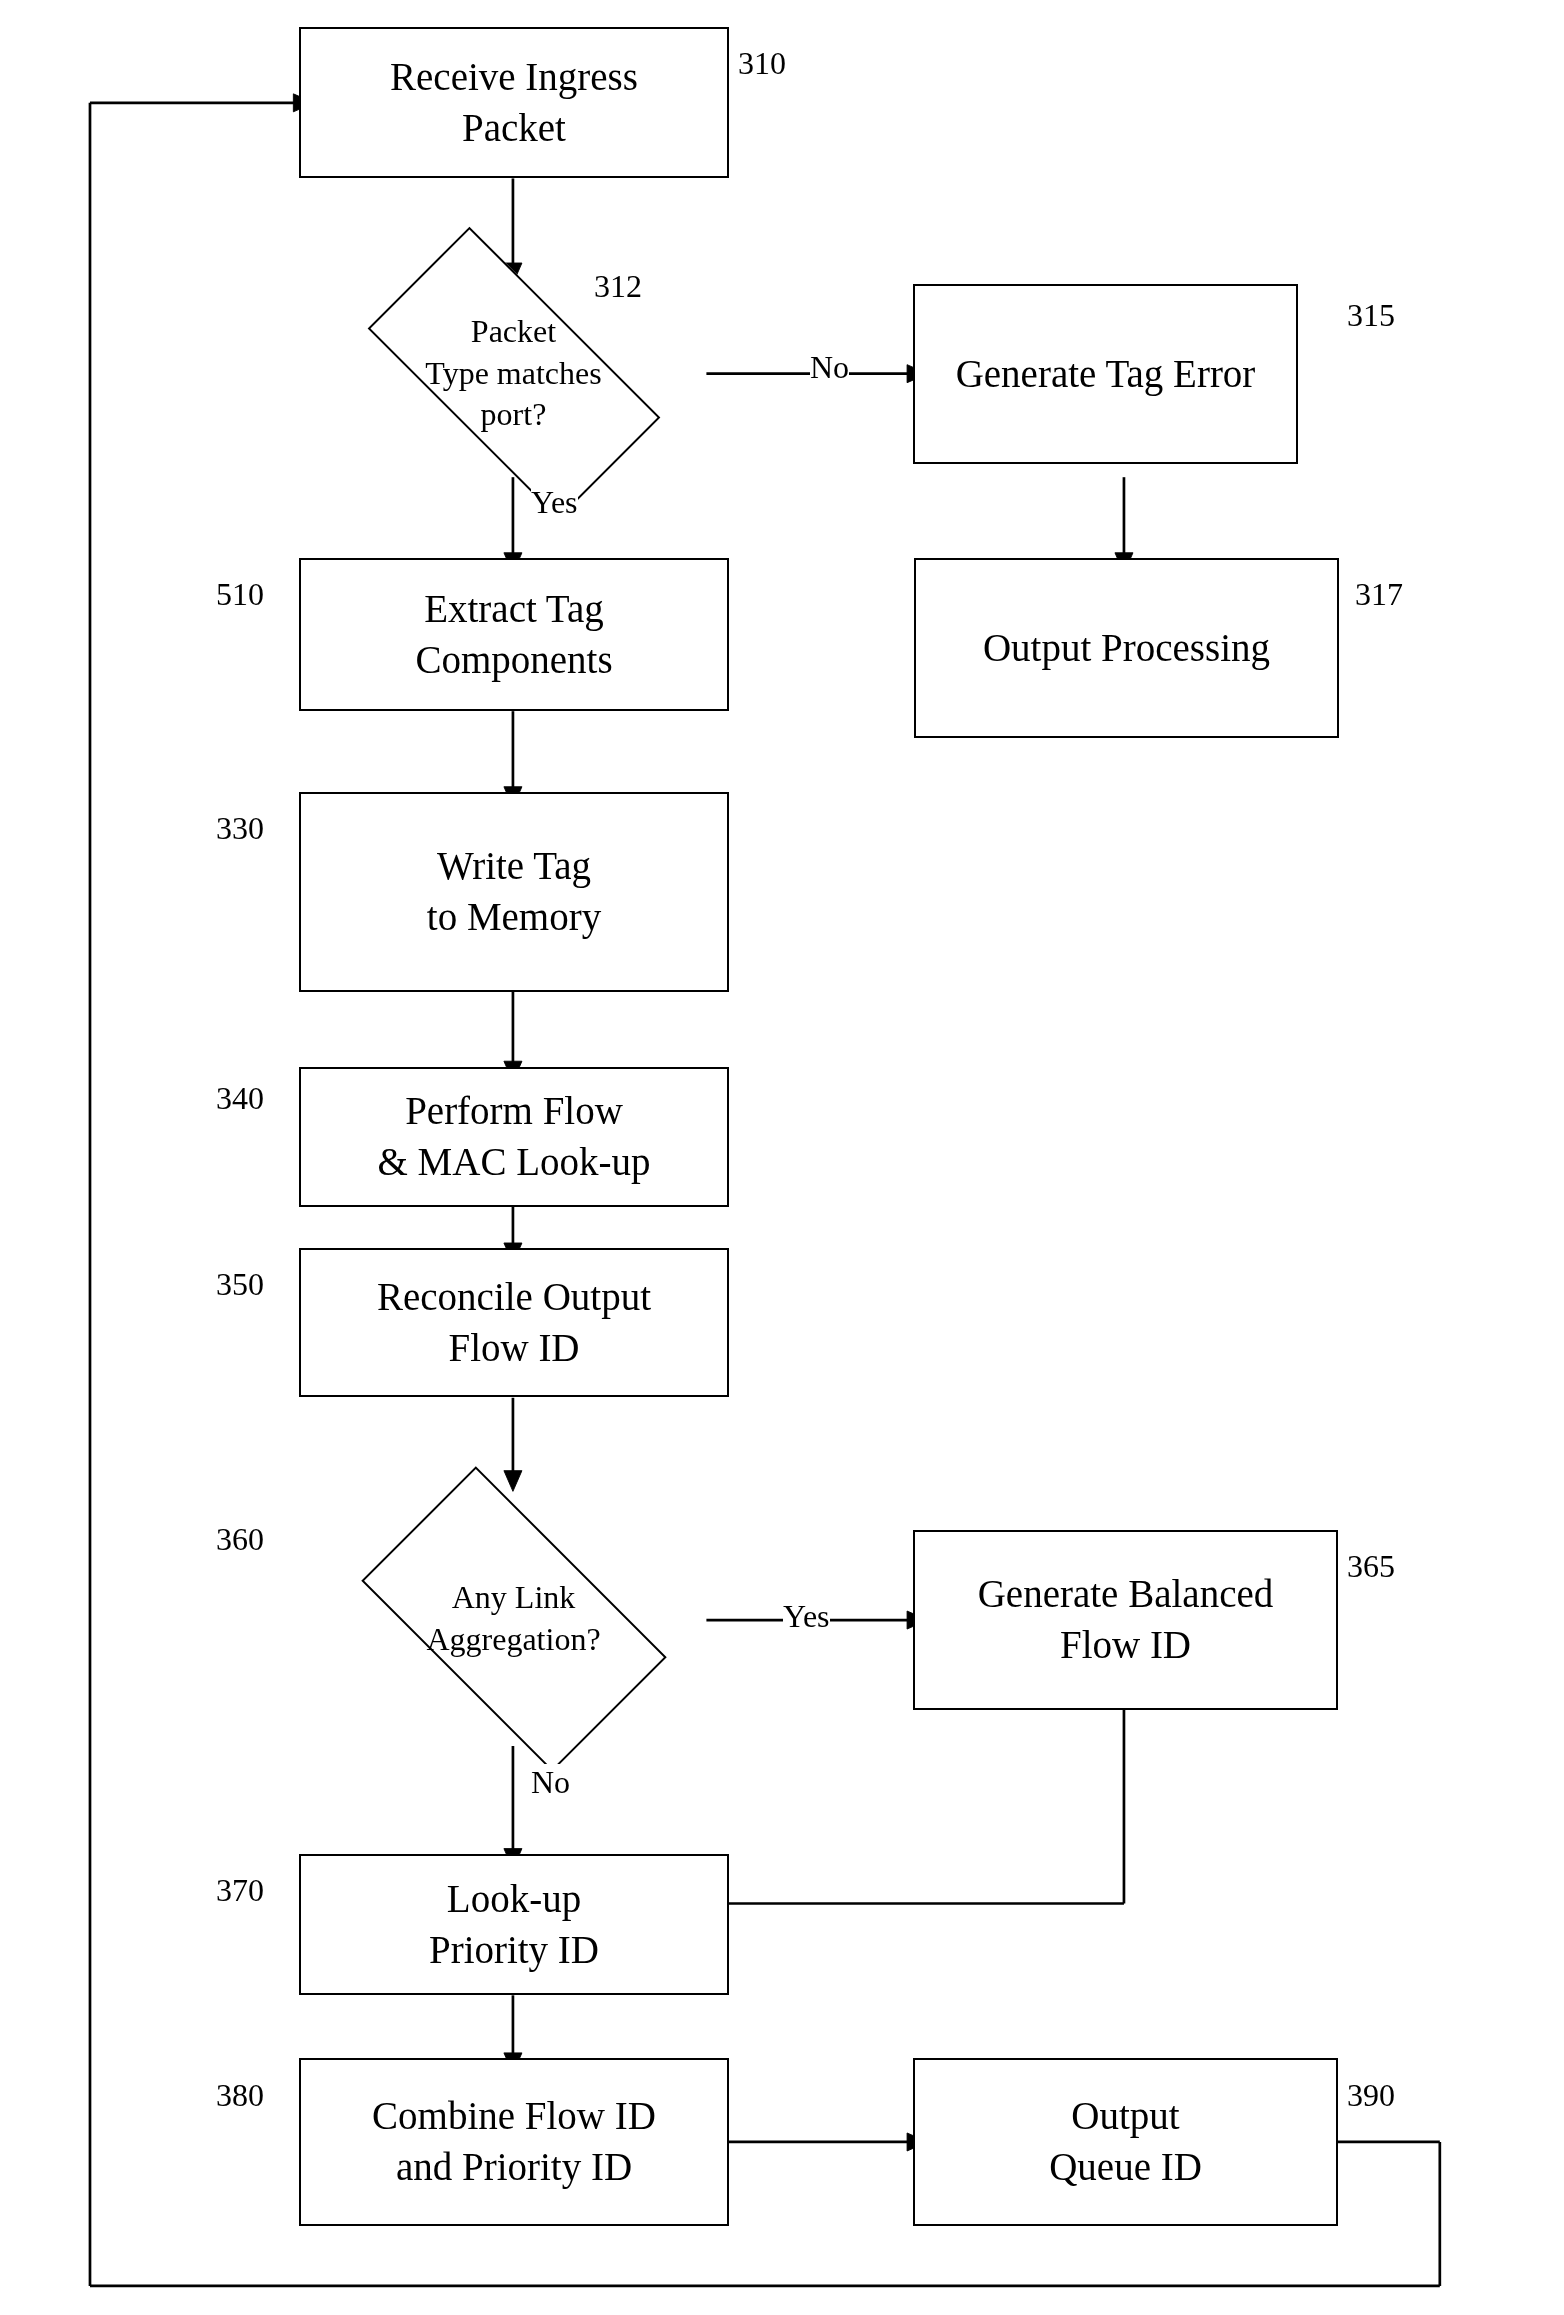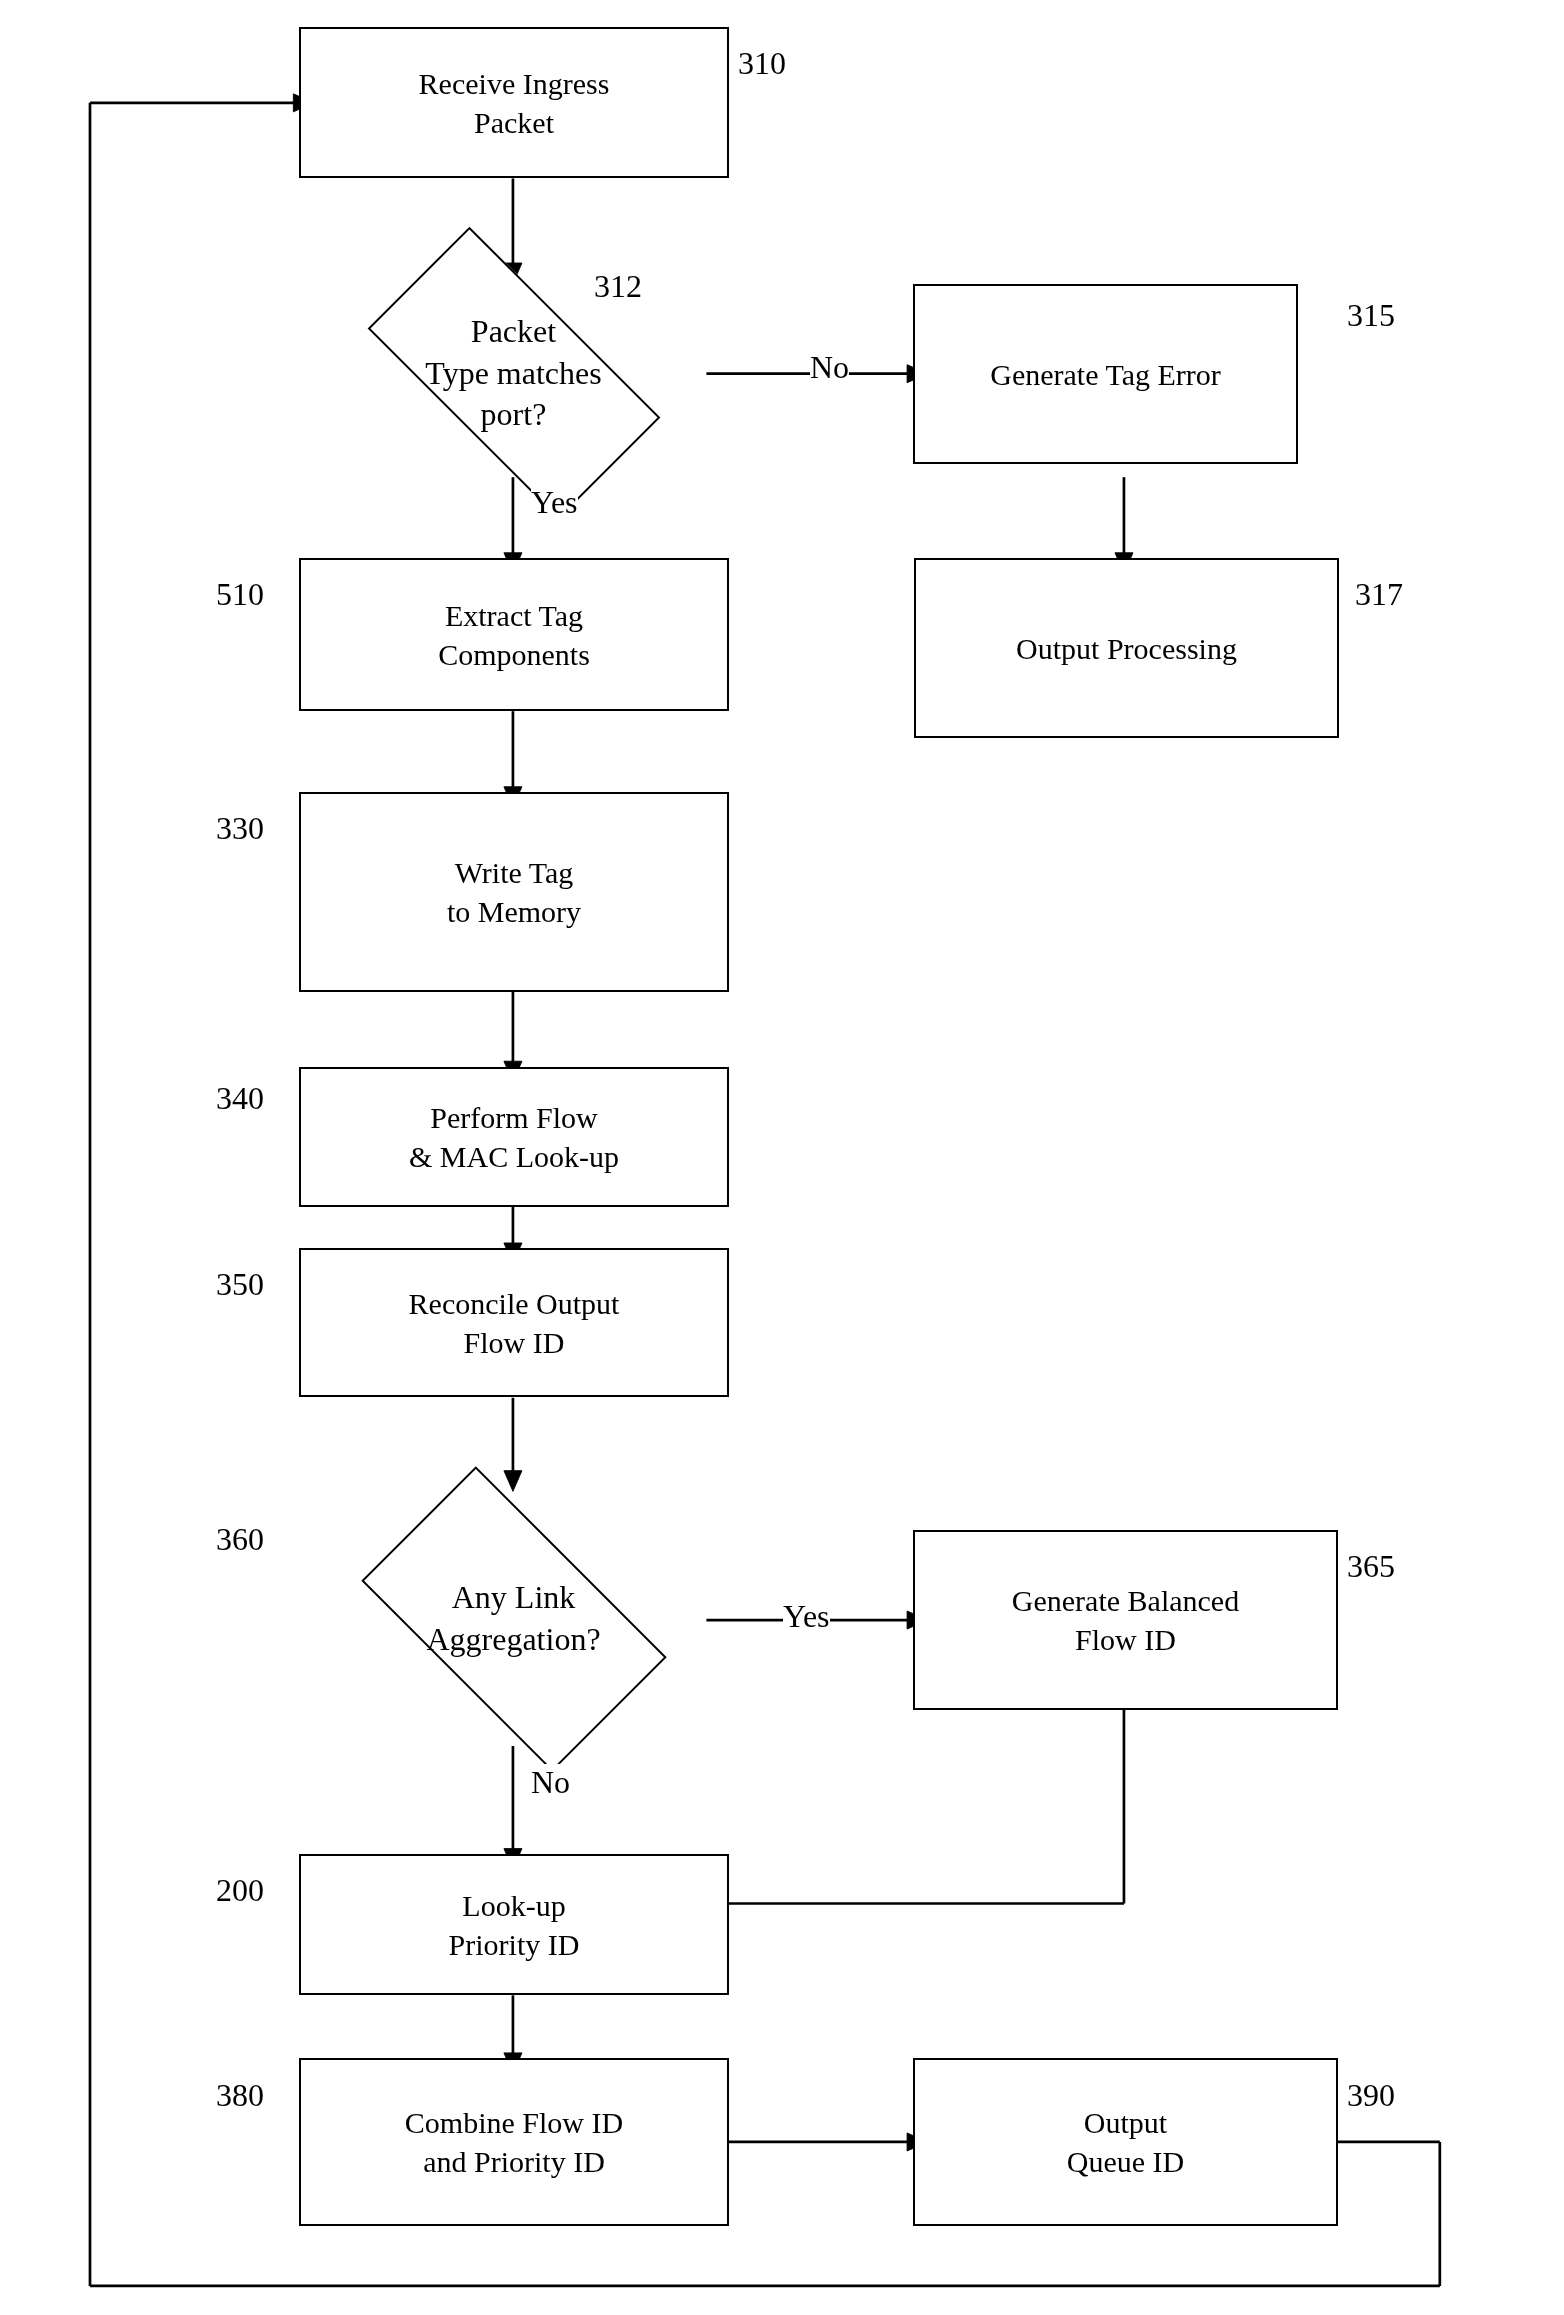--- a/index.html
+++ b/index.html
@@ -18,21 +18,21 @@
       height: 2315px;
     }
     .box {
       position: absolute;
       border: 2.7px solid #000;
       background: #fff;
       display: flex;
       align-items: center;
       justify-content: center;
       text-align: center;
-      font-size: 30px;
+      font-size: 39px;
       line-height: 1.3;
     }
     .diamond {
       position: absolute;
       display: flex;
       align-items: center;
       justify-content: center;
       text-align: center;
       font-size: 32px;
       line-height: 1.3;
@@ -192,21 +192,21 @@
   <div class="box" style="left:913px; top:1530px; width:425px; height:180px;">
     <span style="white-space:pre-line;">Generate Balanced
 Flow ID</span>
   </div>
   <span class="label" style="left:1347px; top:1548px;">365</span>
 
   <div class="box" style="left:299px; top:1854px; width:430px; height:141px;">
     <span style="white-space:pre-line;">Look-up
 Priority ID</span>
   </div>
-  <span class="label" style="left:216px; top:1872px;">200</span>
+  <span class="label" style="left:216px; top:1872px;">370</span>
 
   <div class="box" style="left:299px; top:2058px; width:430px; height:168px;">
     <span style="white-space:pre-line;">Combine Flow ID
 and Priority ID</span>
   </div>
   <span class="label" style="left:216px; top:2077px;">380</span>
 
   <div class="box" style="left:913px; top:2058px; width:425px; height:168px;">
     <span style="white-space:pre-line;">Output
 Queue ID</span>

